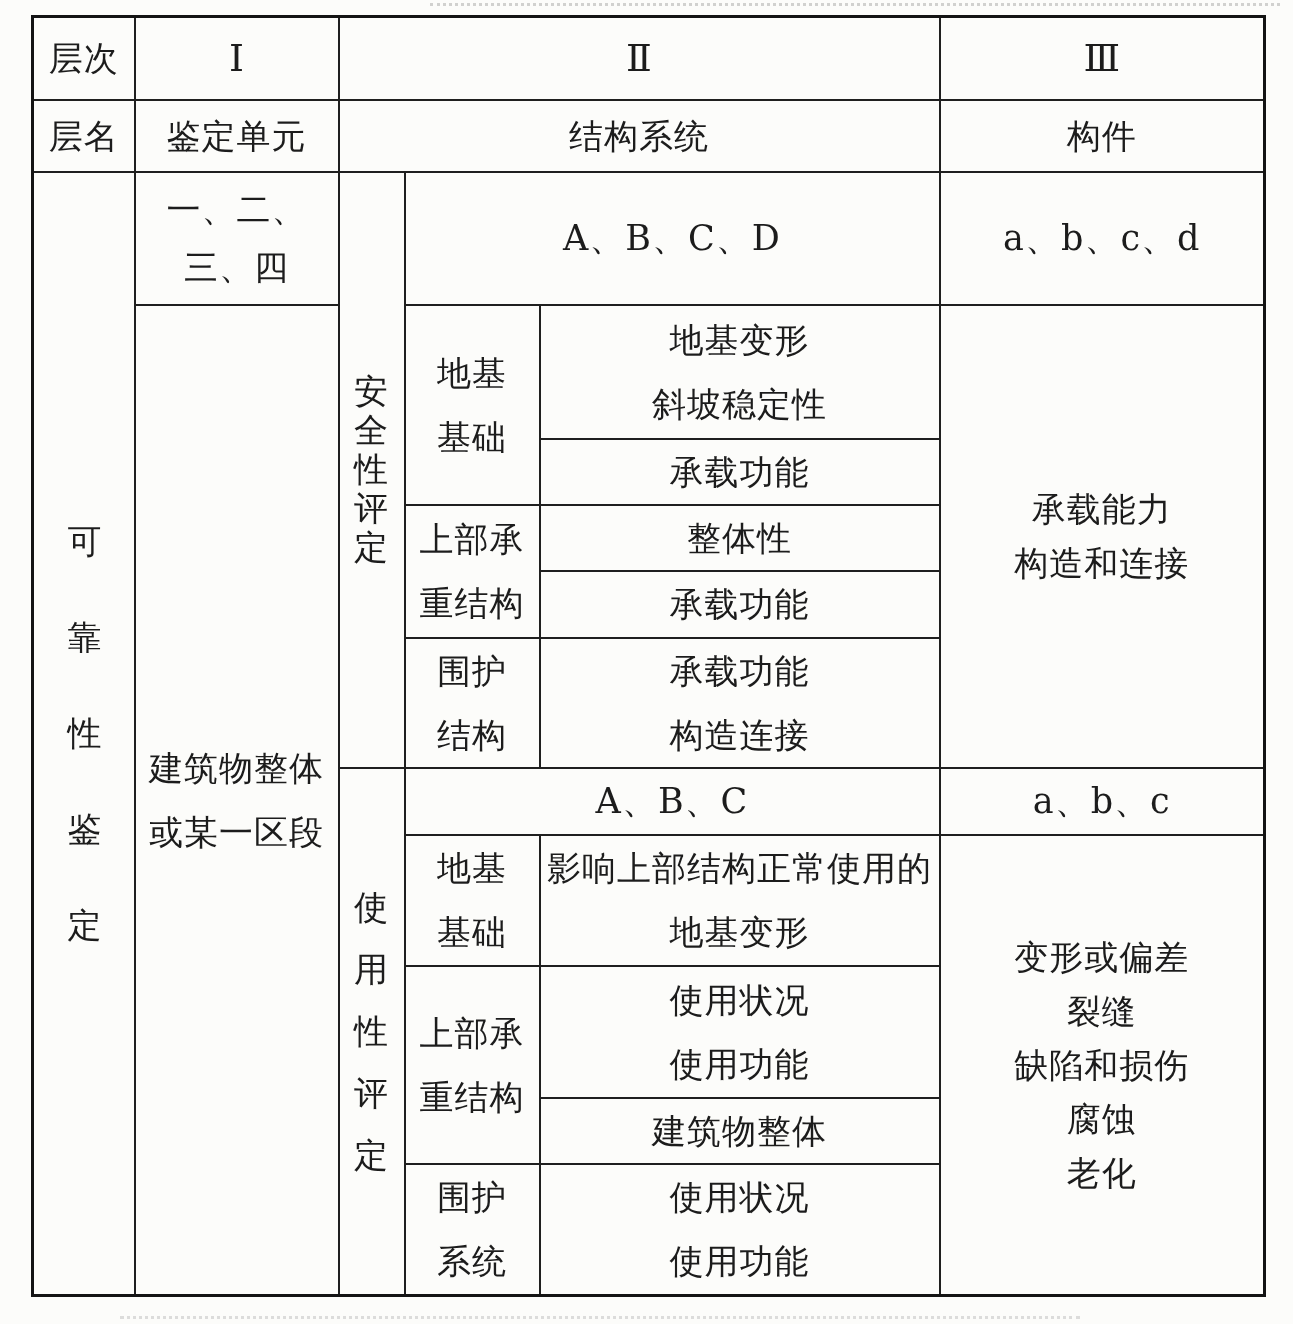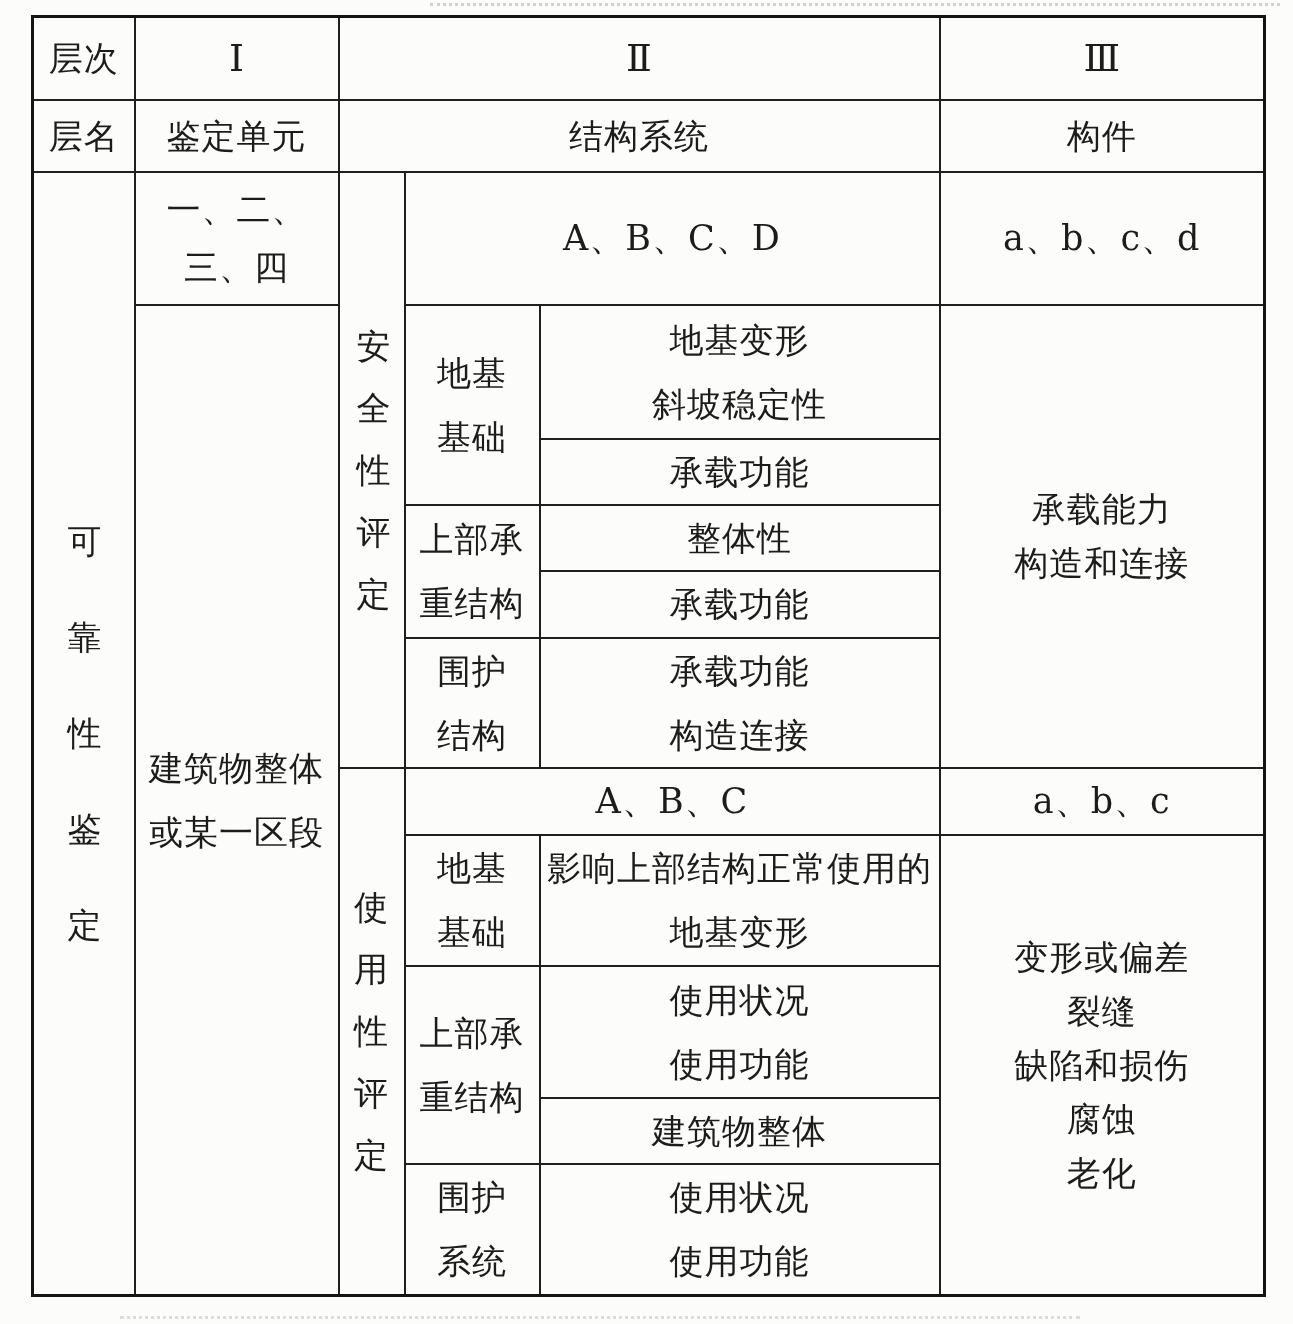--- a/index.html
+++ b/index.html
@@ -32,21 +32,21 @@
   td.lh54 { line-height: 54px; text-align: center; }
   td.latin { font-size: 35px; border-radius: 25px; }
   
   .vstack {
     width: 40px;
     margin: 0 auto;
     word-break: break-all;
     text-align: center;
   }
   .vstack.v96 { line-height: 96px; margin-left: 31px; }
-  .vstack.v57 { line-height: 62px; text-align: right; }
+  .vstack.v57 { line-height: 39px; }
   .vstack.v62 { line-height: 62px; }
   
   .artifact {
     position: absolute;
     border-top: 3px dotted rgba(110,110,110,0.30);
     height: 0;
   }
   .artifact-top { top: 3px; left: 430px; width: 850px; }
   .artifact-bottom { top: 1316px; left: 120px; width: 960px; border-top-color: rgba(110,110,110,0.22); }
 </style>

